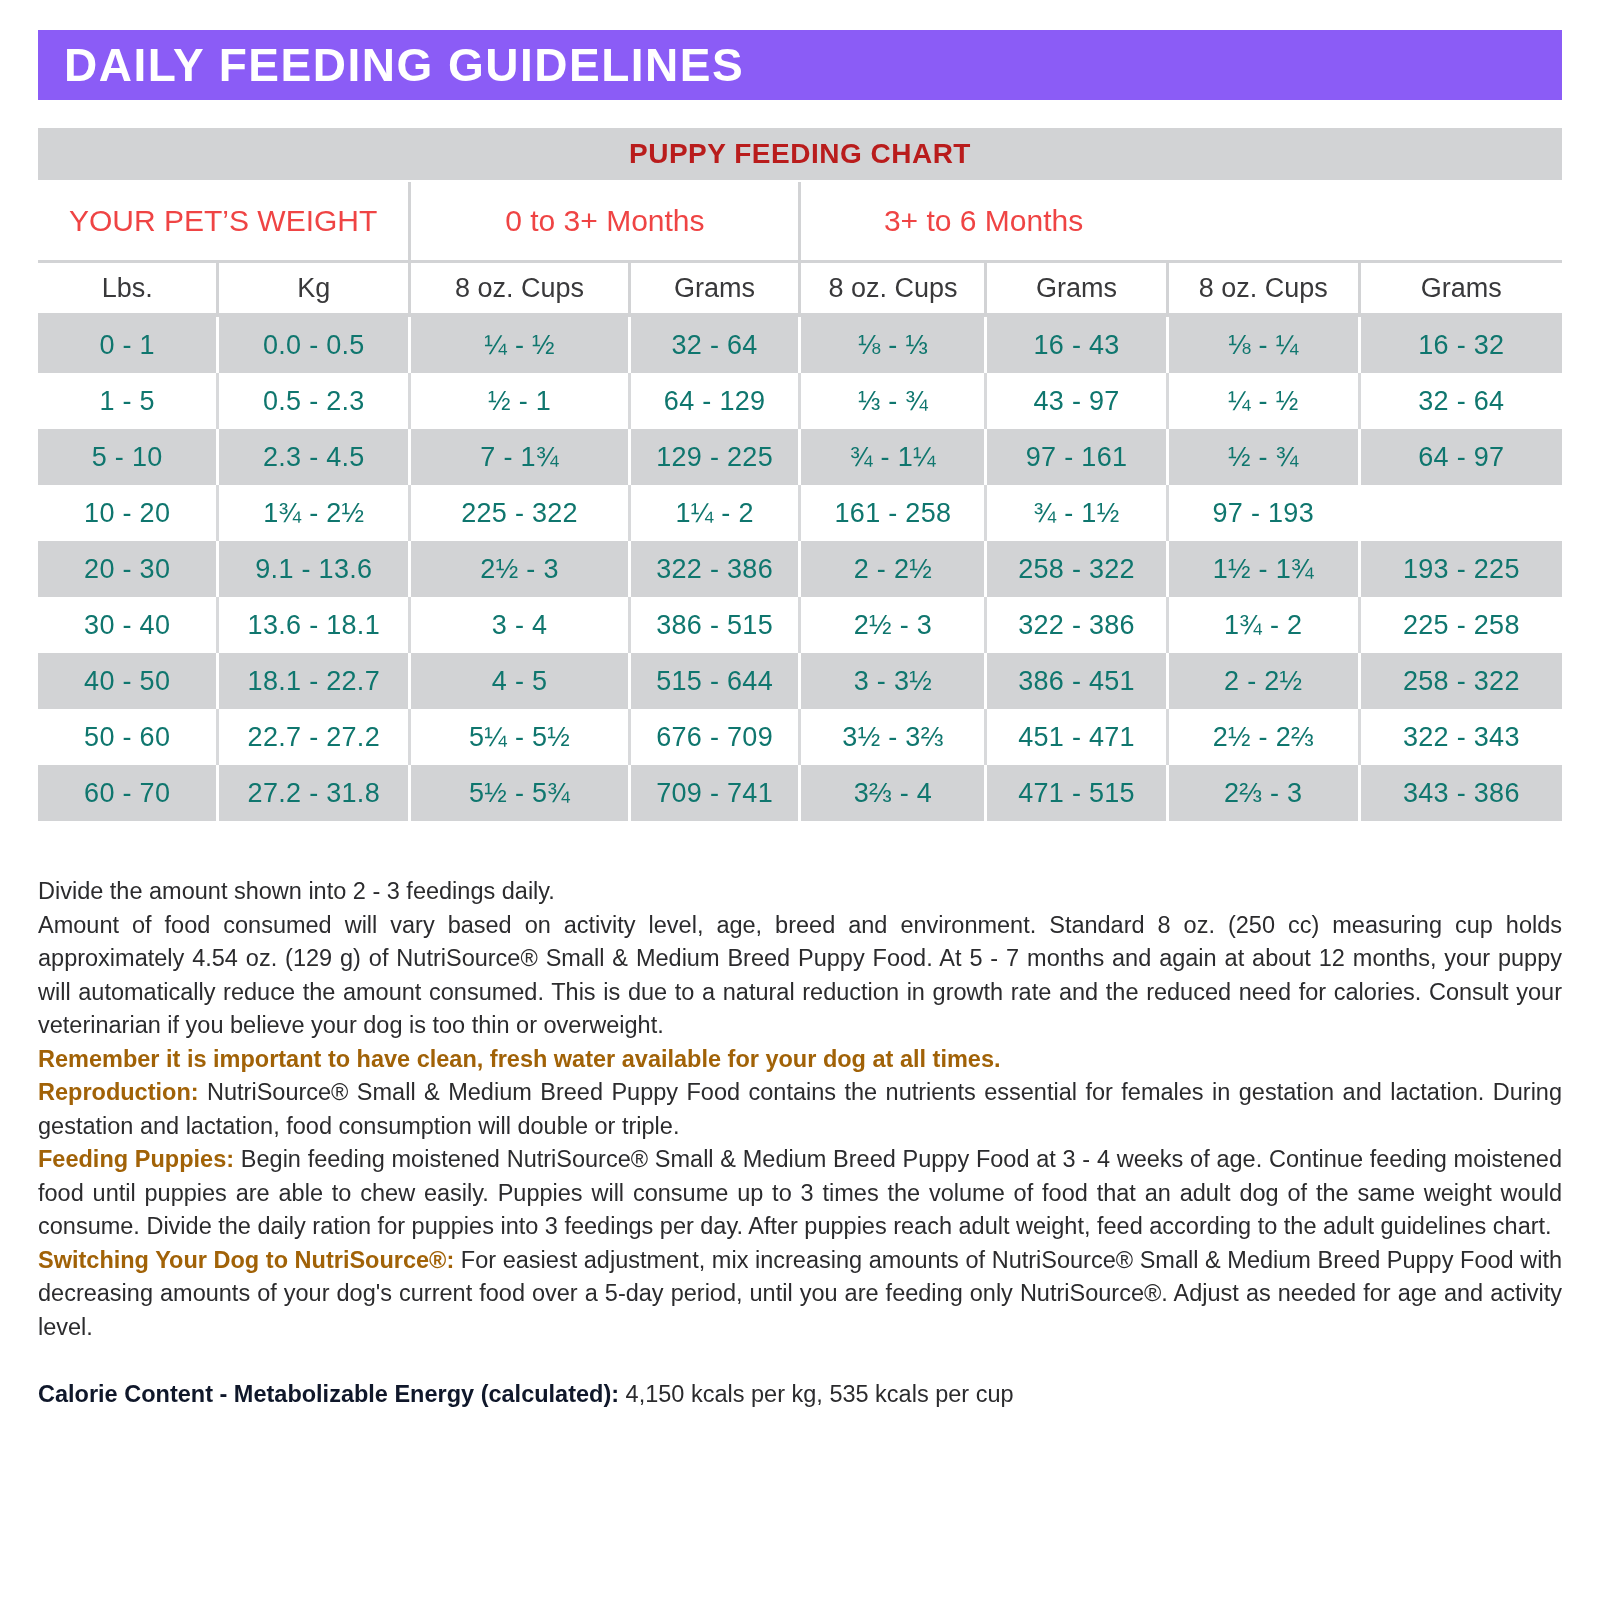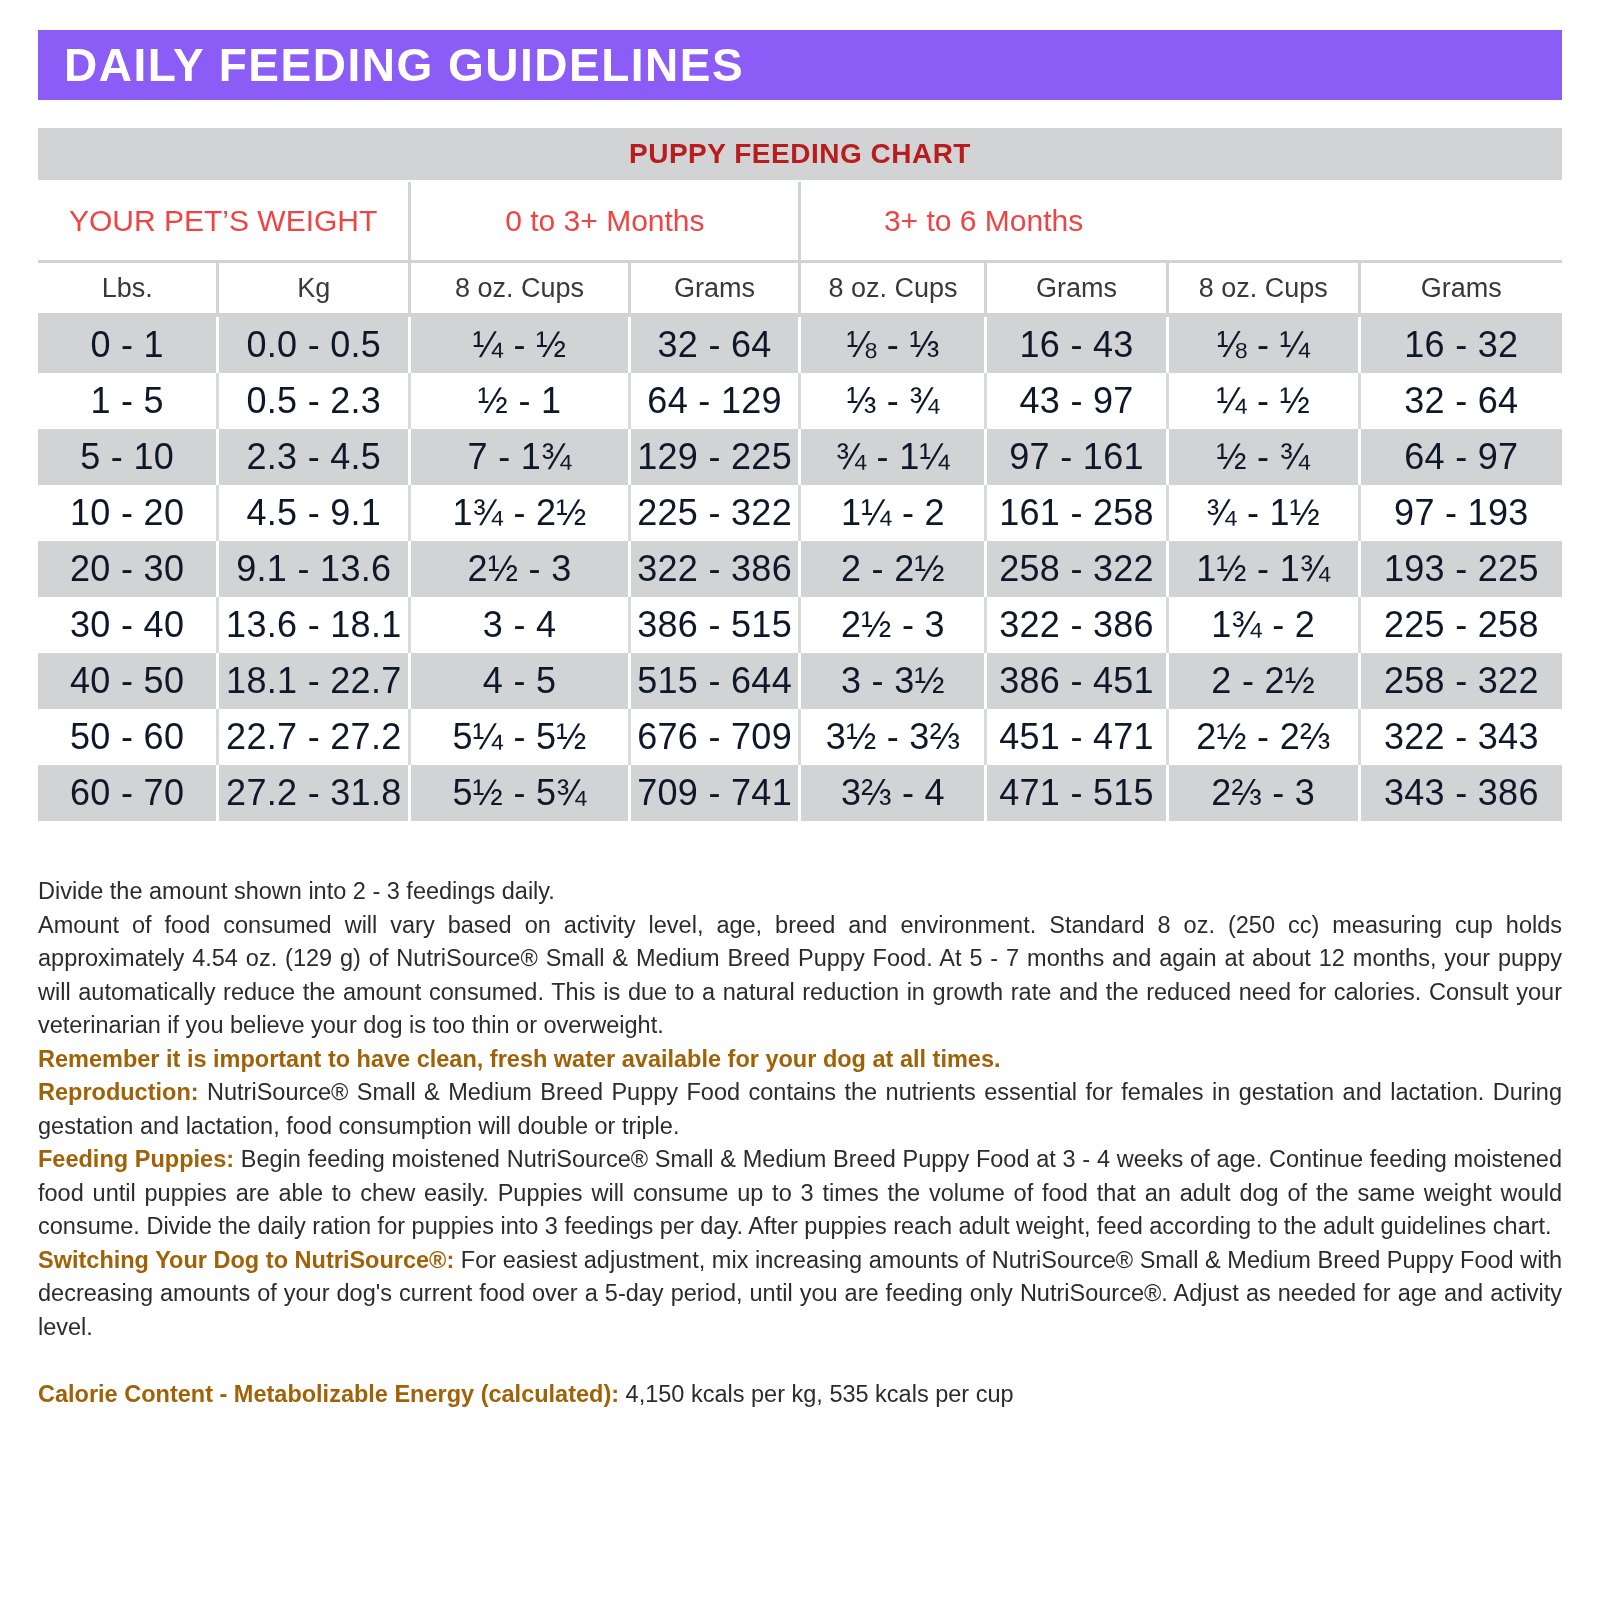--- a/index.html
+++ b/index.html
@@ -44,38 +44,38 @@
   .cell{
     display:flex;align-items:center;justify-content:center;
     text-align:center;
   }
   .group-row{height:78px;border-bottom:3px solid #d2d3d5;}
   .group-row .cell{grid-column:span 2;font-size:30px;color:#ef4444;}
   .group-row .cell + .cell{border-left:3px solid #d2d3d5;}
   .sub-row{height:50px;border-bottom:4px solid #d2d3d5;}
   .sub-row .cell{font-size:27px;color:#39393b;}
   .sub-row .cell + .cell{border-left:3px solid #d2d3d5;}
-  .data-row{height:56px;font-size:36px;color:#0f172a;letter-spacing:.3px;}
+  .data-row{height:56px;font-size:27px;color:#0f766e;letter-spacing:.3px;}
   .data-row .cell + .cell{border-left:3px solid #d8d9db;}
   .data-row.gray{background:#d2d3d5;}
   .data-row.gray .cell + .cell{border-left-color:#ffffff;}
   .data-row.white{background:#ffffff;}
 
   
   .notes{margin-top:54px;}
   .note{
     margin:0;font-size:23.5px;line-height:33.5px;
     text-align:justify;color:#2b2b2d;
   }
   .note b{font-weight:700;color:#a16207;}
 
   .calorie{
     margin:34px 0 0 0;font-size:23.5px;line-height:33.5px;color:#2b2b2d;
   }
-  .calorie b{font-weight:700;color:#a16207;}
+  .calorie b{font-weight:700;color:#0f172a;}
 </style>
 </head>
 <body>
 
 <div class="page">
 
   <header class="title-bar">
     <h1>DAILY FEEDING GUIDELINES</h1>
   </header>
 
@@ -125,21 +125,20 @@
           <div class="cell">2.3 - 4.5</div>
           <div class="cell">7 - 1¾</div>
           <div class="cell">129 - 225</div>
           <div class="cell">¾ - 1¼</div>
           <div class="cell">97 - 161</div>
           <div class="cell">½ - ¾</div>
           <div class="cell">64 - 97</div>
         </div>
         <div class="row data-row white">
           <div class="cell">10 - 20</div>
-          <div class="cell">4.5 - 9.1</div>
           <div class="cell">1¾ - 2½</div>
           <div class="cell">225 - 322</div>
           <div class="cell">1¼ - 2</div>
           <div class="cell">161 - 258</div>
           <div class="cell">¾ - 1½</div>
           <div class="cell">97 - 193</div>
         </div>
         <div class="row data-row gray">
           <div class="cell">20 - 30</div>
           <div class="cell">9.1 - 13.6</div>

